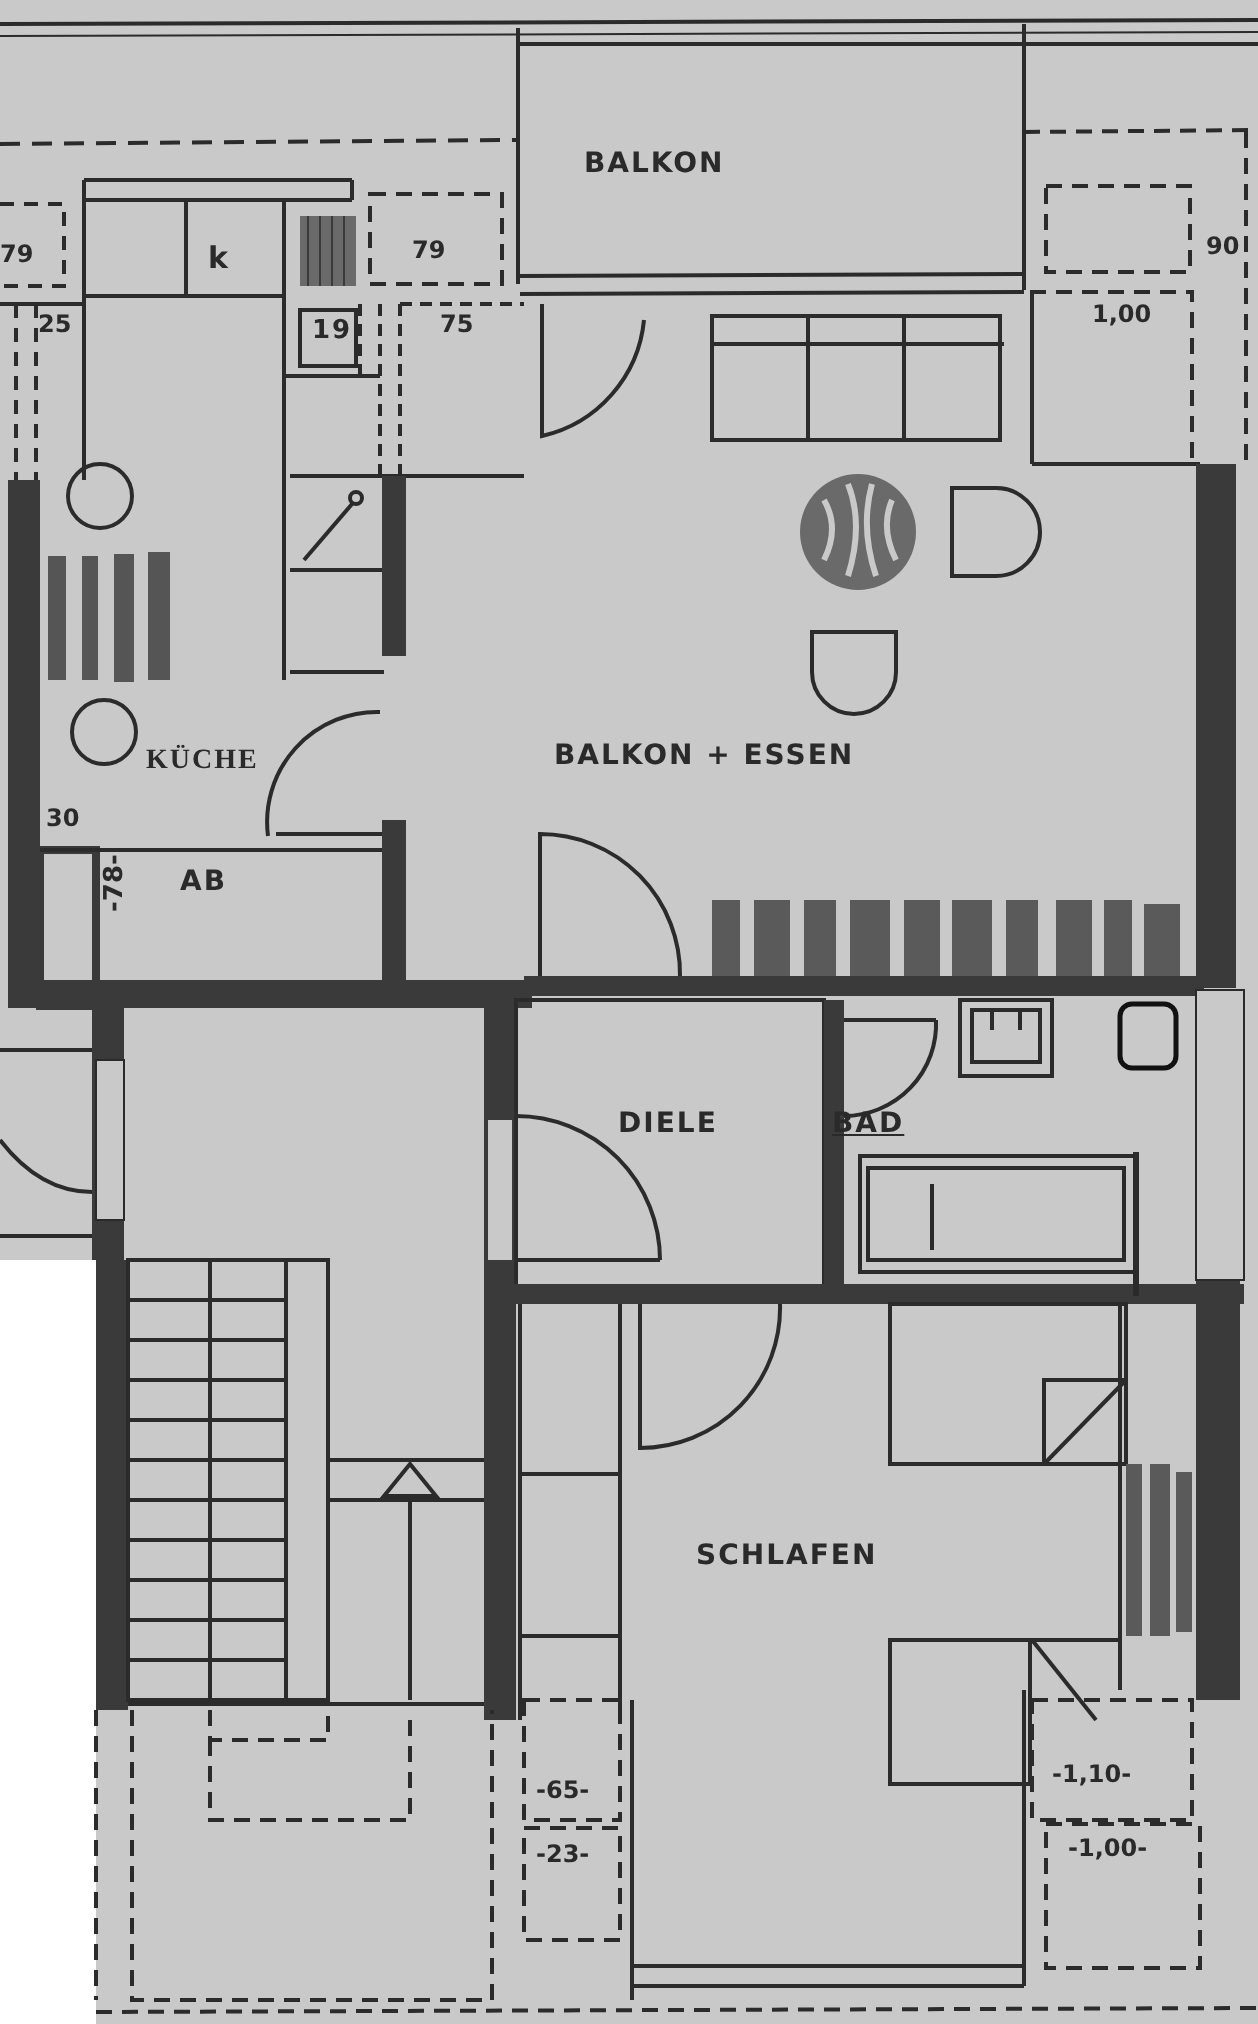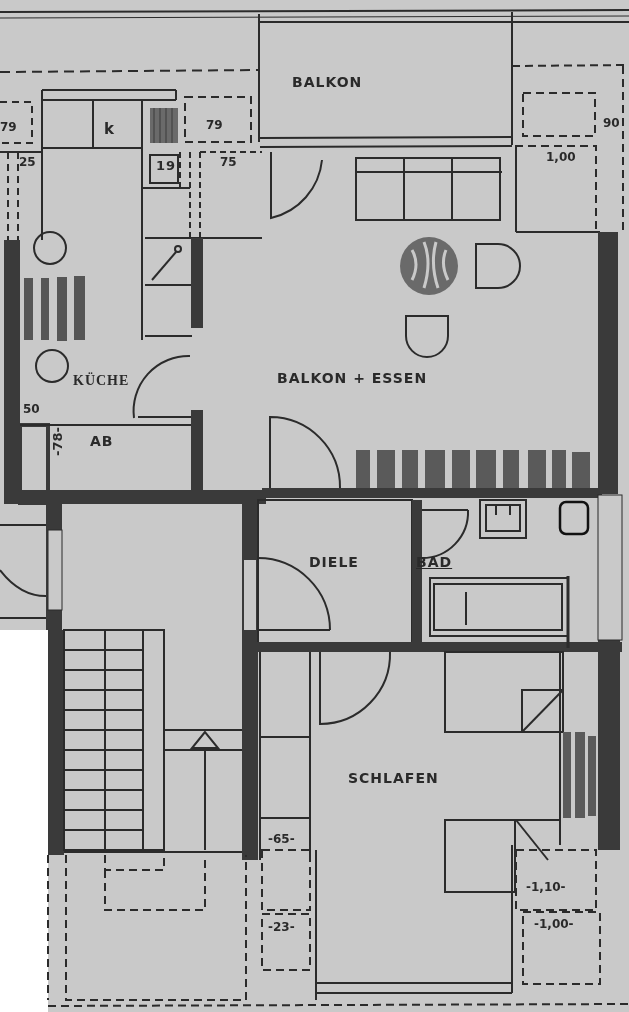--- a/index.html
+++ b/index.html
@@ -254,18 +254,18 @@
 
 <div class="lbl small" style="left:104px;top:120px;">k</div>
 <div class="lbl small" style="left:156px;top:158px;font-size:13px;">19</div>
 
 <div class="lbl dim" style="left:0px;top:120px;">79</div>
 <div class="lbl dim" style="left:19px;top:155px;">25</div>
 <div class="lbl dim" style="left:206px;top:118px;">79</div>
 <div class="lbl dim" style="left:220px;top:155px;">75</div>
 <div class="lbl dim" style="left:576px;top:116px;margin-left:27px;">90</div>
 <div class="lbl dim" style="left:546px;top:150px;">1,00</div>
-<div class="lbl dim" style="left:23px;top:402px;">50</div>
+<div class="lbl dim" style="left:23px;top:402px;">30</div>
 <div class="lbl dim" style="left:50px;top:456px;transform:rotate(-90deg);transform-origin:left top;font-size:13px;">-78-</div>
-<div class="lbl dim" style="left:268px;top:832px;">-65-</div>
+<div class="lbl dim" style="left:268px;top:888px;">-65-</div>
 <div class="lbl dim" style="left:268px;top:920px;">-23-</div>
 <div class="lbl dim" style="left:526px;top:880px;">-1,10-</div>
 <div class="lbl dim" style="left:534px;top:917px;">-1,00-</div>
 
 </body></html>

